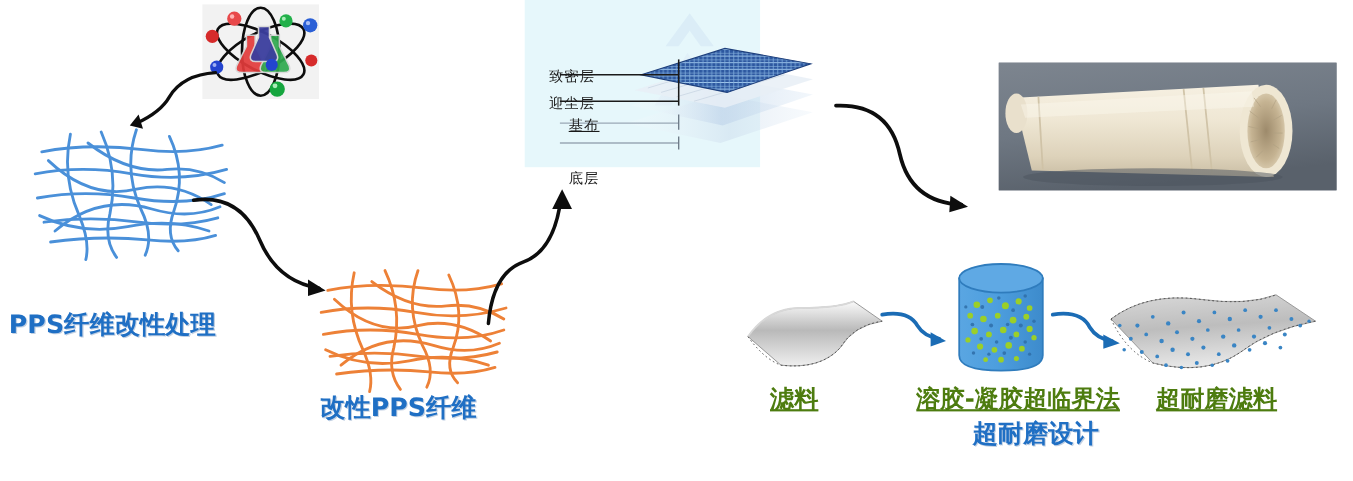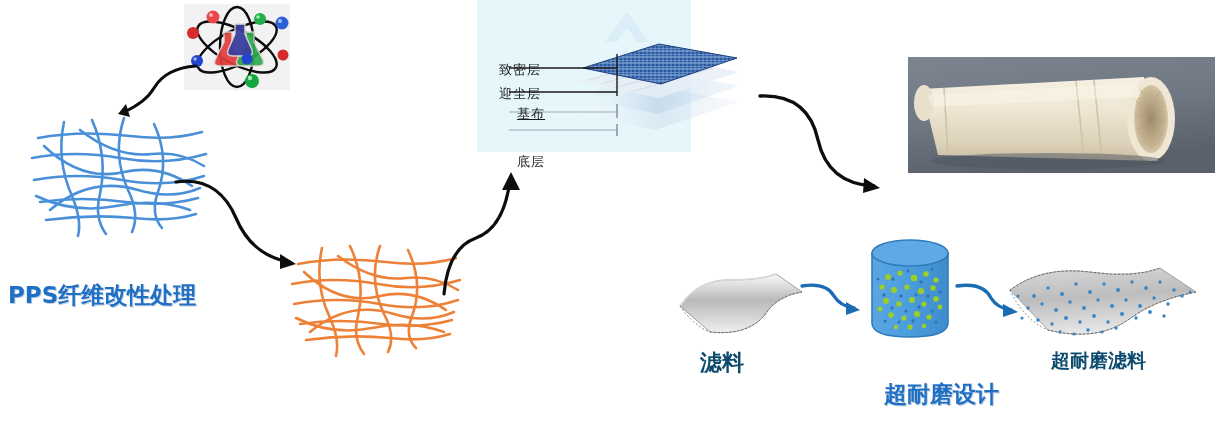--- a/index.html
+++ b/index.html
@@ -6,23 +6,24 @@
   body{font-family:"DejaVu Sans","Liberation Sans",sans-serif;}
   #canvas{position:relative;width:1230px;height:437px;background:#fff;overflow:hidden;}
   .abs{position:absolute;}
   .cn-blue{
     color:#1f6fc4;font-weight:bold;
     font-family:"DejaVu Sans","Liberation Sans",sans-serif;
     text-shadow:1px 1px 0 rgba(120,150,190,.45);
     white-space:nowrap;letter-spacing:0px;
   }
   .cn-black{
-    color:#0c4a6e;font-weight:bold;
+    color:#4d7c0f;font-weight:bold;
     font-family:"DejaVu Sans","Liberation Sans",sans-serif;
     white-space:nowrap;
+    text-decoration:underline;
   }
   .layer-label{
     color:#1a1a1a;
     font-family:"DejaVu Serif","Liberation Serif",serif;
     font-size:13px;white-space:nowrap;letter-spacing:1px;
   }
   svg{display:block;overflow:visible;}
   .photo-frame{background:#6d7680;}
 </style>
 </head>
@@ -118,20 +119,21 @@
     </svg>
   </div>
 
   <div class="abs" style="left:434px;top:168px;">
     <svg width="110" height="128" viewBox="0 0 110 128">
       <path d="M10 126 Q14 80 42 70 Q70 60 76 12" fill="none" stroke="#0d0d0d" stroke-width="3.2" stroke-linecap="round"></path>
       <path d="M68 22 L77 4 L86 22 Z" fill="#0d0d0d"></path>
     </svg>
   </div>
 
+  <div class="abs cn-blue" style="left:291px;top:355px;font-size:23px;">改性PPS纤维</div>
 
   <div class="abs" style="left:477px;top:0px;width:214px;height:152px;background:#e6f7fb;">
     <svg width="270" height="152" viewBox="0 0 270 152">
       <defs>
         <linearGradient id="lg1" x1="0" y1="0" x2="1" y2="0">
           <stop offset="0" stop-color="#ffffff" stop-opacity="0.2"></stop>
           <stop offset="0.5" stop-color="#b9cfe8" stop-opacity="0.75"></stop>
           <stop offset="1" stop-color="#dae8f5" stop-opacity="0.5"></stop>
         </linearGradient>
         <linearGradient id="lg2" x1="0" y1="0" x2="1" y2="0">
@@ -399,17 +401,18 @@
           <circle cx="98" cy="74" r="1.6"></circle>
           <circle cx="112" cy="70" r="1.7"></circle>
         <circle cx="14" cy="38" r="1.6"></circle>
           <circle cx="18" cy="60" r="1.6"></circle>
           <circle cx="186" cy="34" r="1.5"></circle>
       </g>
     </svg>
   </div>
 
   <div class="abs cn-black" style="left:700px;top:348px;font-size:22px;">滤料</div>
-  <div class="abs cn-black" style="left:1051px;top:348px;font-size:19px;">超耐磨滤料</div>
+  <div class="abs cn-black" style="left:833px;top:348px;font-size:22px;">溶胶-凝胶超临界法</div>
+  <div class="abs cn-black" style="left:1051px;top:348px;font-size:22px;">超耐磨滤料</div>
 
   <div class="abs cn-blue" style="left:884px;top:379px;font-size:23px;">超耐磨设计</div>
 
 </div>
 
 </body></html>

